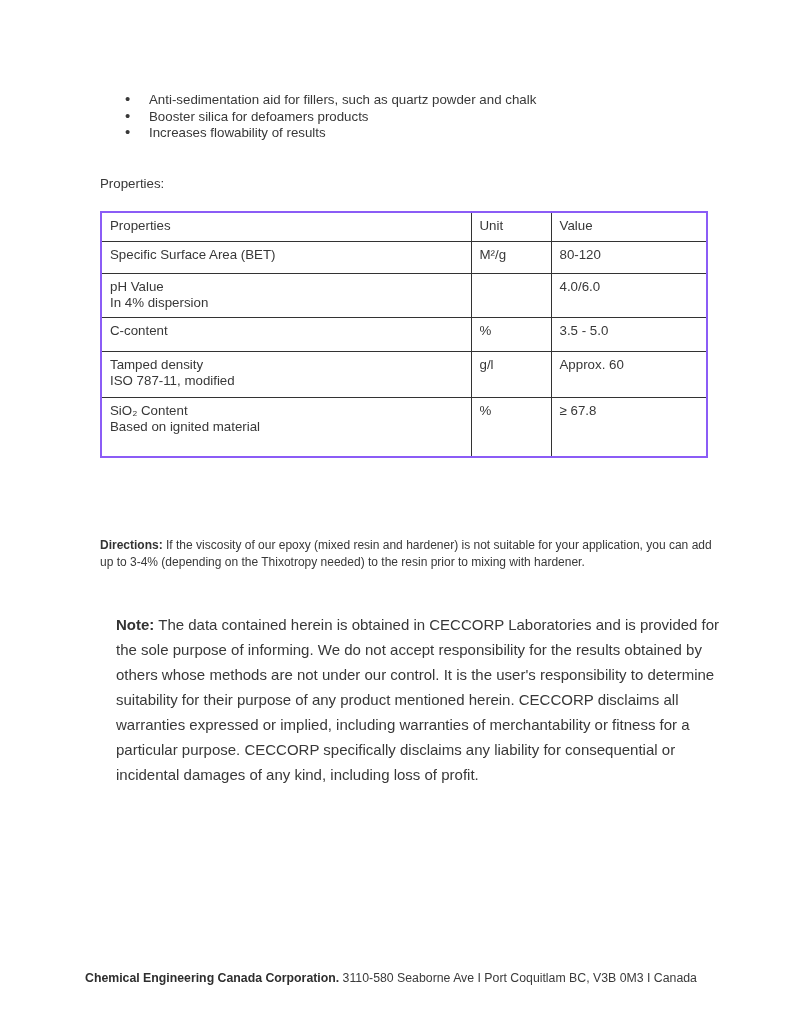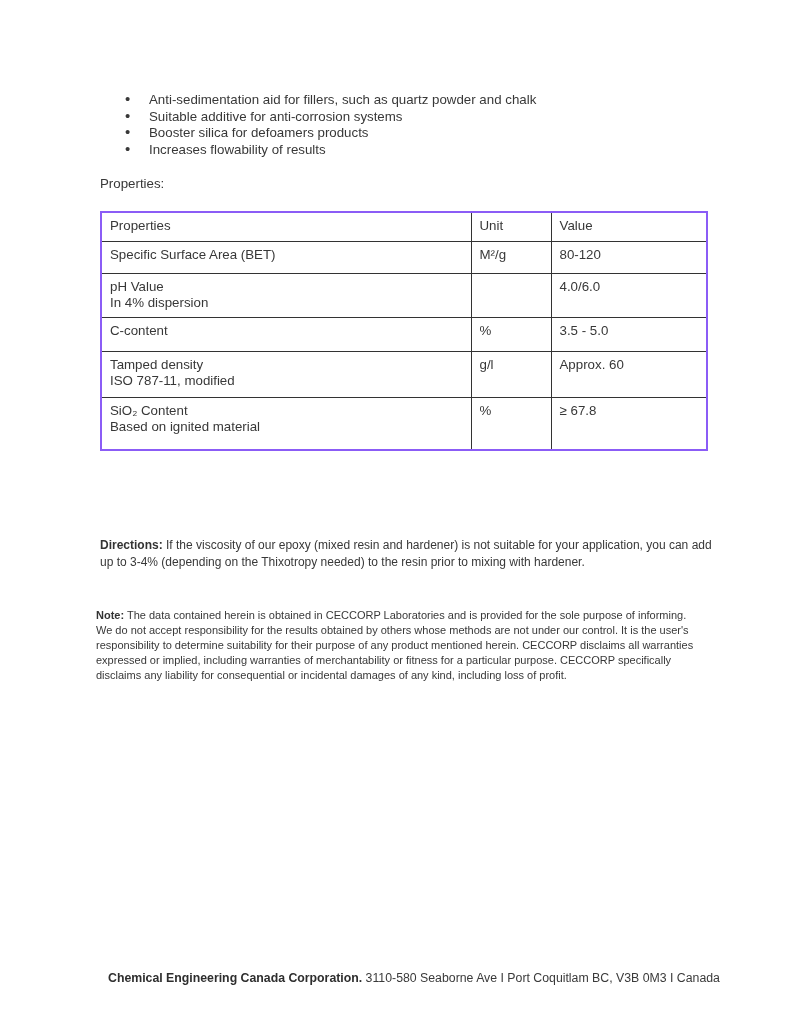--- a/index.html
+++ b/index.html
@@ -43,47 +43,46 @@
   }
   table.props{border:2px solid #8b5cf6;}
   col.c-prop{width:370px;}
   col.c-unit{width:80px;}
   col.c-val{width:156px;}
   tr.hrow{height:29px;}
   tr.h32{height:32px;}
   tr.h34{height:34px;}
   tr.h44{height:44px;}
   tr.h46{height:46px;}
-  tr.h47{height:53px;}
+  tr.h47{height:60px;}
   
   .directions{
     position:absolute;left:92px;top:525px;width:612px;
     font-size:12px;line-height:16.6px;
   }
   .note{
-    position:absolute;left:88px;top:597px;width:608px;
-    font-size:11px;line-height:15px;
+    position:absolute;left:108px;top:597px;width:608px;
+    font-size:15px;line-height:25px;
   }
   .para-label{font-weight:700;color:#333;}
   
   .footer{
-    position:absolute;left:100px;top:971px;width:660px;
+    position:absolute;left:77px;top:971px;width:660px;
     font-size:12.3px;line-height:15px;color:#3a3a3a;
     white-space:nowrap;
   }
   .footer .company{font-weight:700;color:#2e2e2e;}
 </style>
 </head>
 <body>
 
 <div class="page">
 
   <ul class="bullets">
     <li>Anti-sedimentation aid for fillers, such as quartz powder and chalk</li>
-    <li>Suitable additive for anti-corrosion systems</li>
     <li>Booster silica for defoamers products</li>
     <li>Increases flowability of results</li>
   </ul>
 
   <div class="props-label">Properties:</div>
 
   <table class="props">
     <colgroup>
         <col class="c-prop">
         <col class="c-unit">

